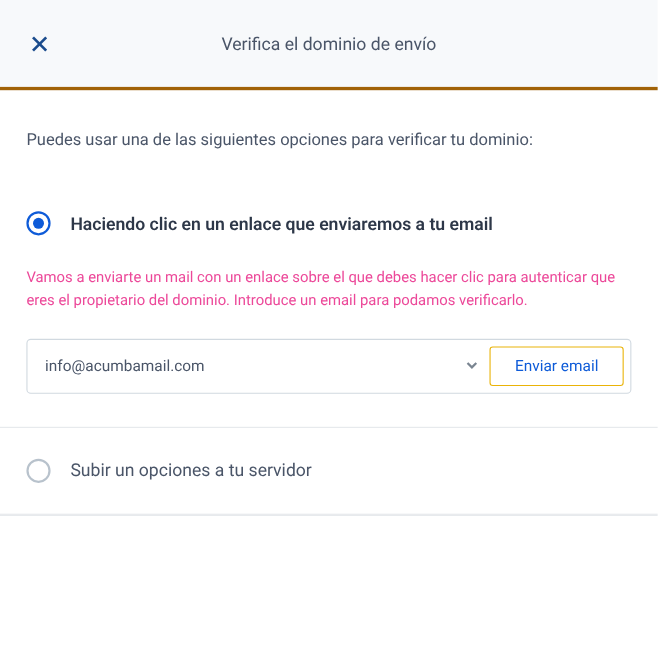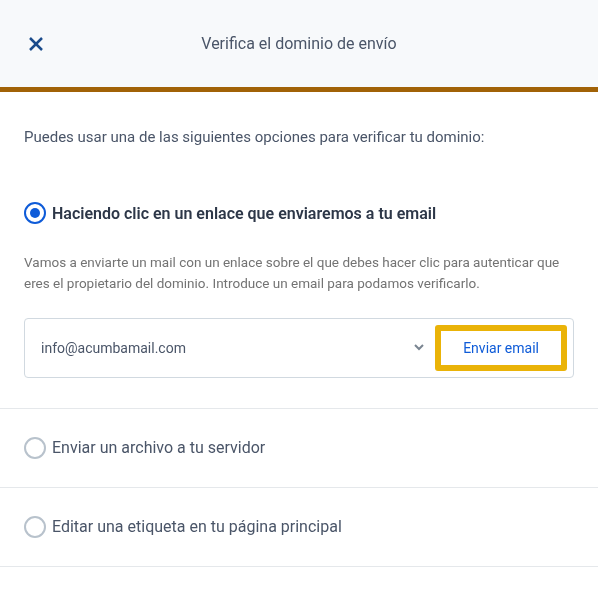--- a/index.html
+++ b/index.html
@@ -6,25 +6,25 @@
     body {
       font-family: -apple-system, BlinkMacSystemFont, "Segoe UI", Roboto, "Helvetica Neue", Arial, sans-serif;
       background: #fff;
       color: #333;
       width: 598px;
       height: 608px;
       overflow: hidden;
     }
     .header {
       background: #f7f9fb;
-      height: 92px;
+      height: 82px;
       display: flex;
       align-items: center;
       position: relative;
-      border-bottom: 5px solid #a16207;
+      border-bottom: 3px solid #a16207;
     }
     .close-btn {
       position: absolute;
       left: 24px;
       top: 50%;
       transform: translateY(-50%);
       width: 24px;
       height: 24px;
       display: flex;
       align-items: center;
@@ -42,21 +42,21 @@
     }
     .content { padding: 36px 24px 0 24px; }
     .intro {
       font-size: 15px;
       color: #4a5568;
       margin-bottom: 56px;
     }
     .option {
       display: flex;
       align-items: center;
-      gap: 6px;
+      gap: 18px;
     }
     .radio {
       width: 22px;
       height: 22px;
       border-radius: 50%;
       border: 2px solid #b8c2cc;
       flex-shrink: 0;
       display: flex;
       align-items: center;
       justify-content: center;
@@ -76,21 +76,21 @@
       font-size: 16px;
       font-weight: 600;
       color: #2d3748;
     }
     .option-label.dim {
       font-weight: 400;
       color: #4a5568;
     }
     .helper {
       font-size: 13.5px;
-      color: #737373;
+      color: #ec4899;
       line-height: 1.55;
       margin-top: 28px;
     }
     .input-row {
       display: flex;
       gap: 0;
       margin-top: 24px;
       border: 1px solid #d1d9e0;
       border-radius: 4px;
       padding: 6px;
@@ -107,21 +107,21 @@
     .select-value {
       font-size: 14px;
       color: #4a5568;
       flex: 1;
     }
     .chevron {
       color: #7a8591;
     }
     .chevron svg { width: 12px; height: 12px; stroke: #7a8591; stroke-width: 2; fill: none; }
     .send-btn {
-      border: 6px solid #eab308;
+      border: 1px solid #eab308;
       color: #0e5bd8;
       background: #fff;
       border-radius: 3px;
       padding: 9px 22px;
       font-size: 14px;
       cursor: pointer;
       font-family: inherit;
     }
     .section-break {
       border: none;
@@ -165,25 +165,21 @@
           </svg>
       </span>
     </div>
     <button class="send-btn">Enviar email</button>
   </div>
 
   <hr class="section-break sep-top">
 
   <div class="option option-row">
     <span class="radio"></span>
-    <span class="option-label dim">Enviar un archivo a tu servidor</span>
+    <span class="option-label dim">Subir un opciones a tu servidor</span>
   </div>
 
   <hr class="section-break">
 
-  <div class="option option-row">
-    <span class="radio"></span>
-    <span class="option-label dim">Editar una etiqueta en tu página principal</span>
-  </div>
 
   <hr class="section-break">
 
 </div>
 
 </body></html>

